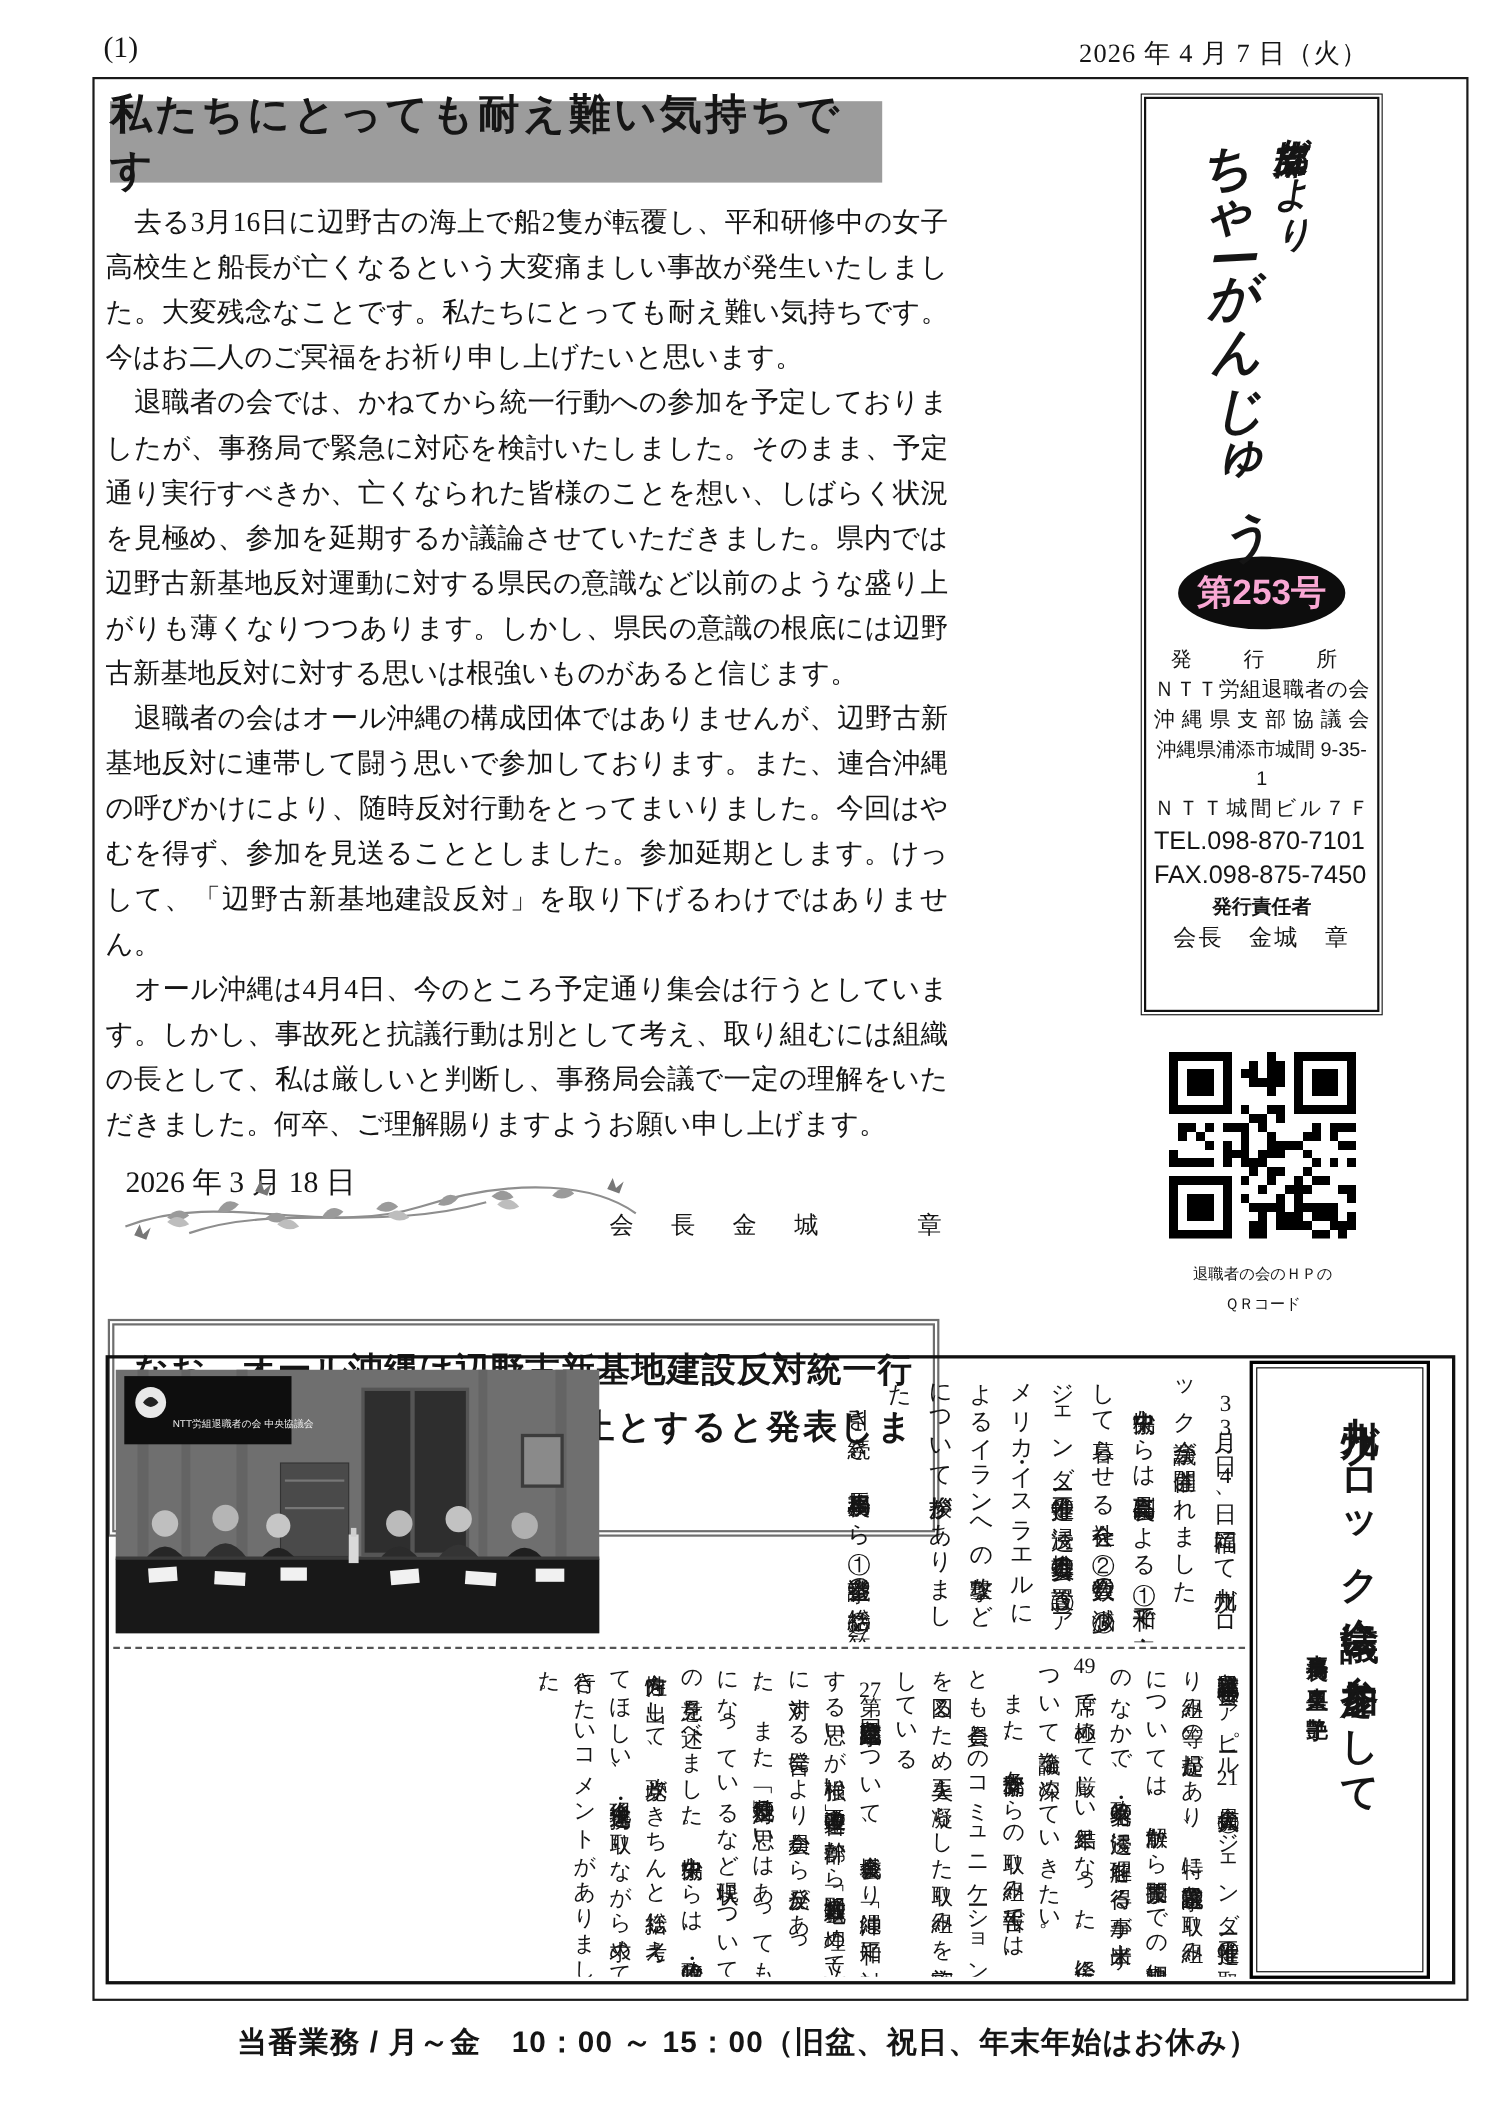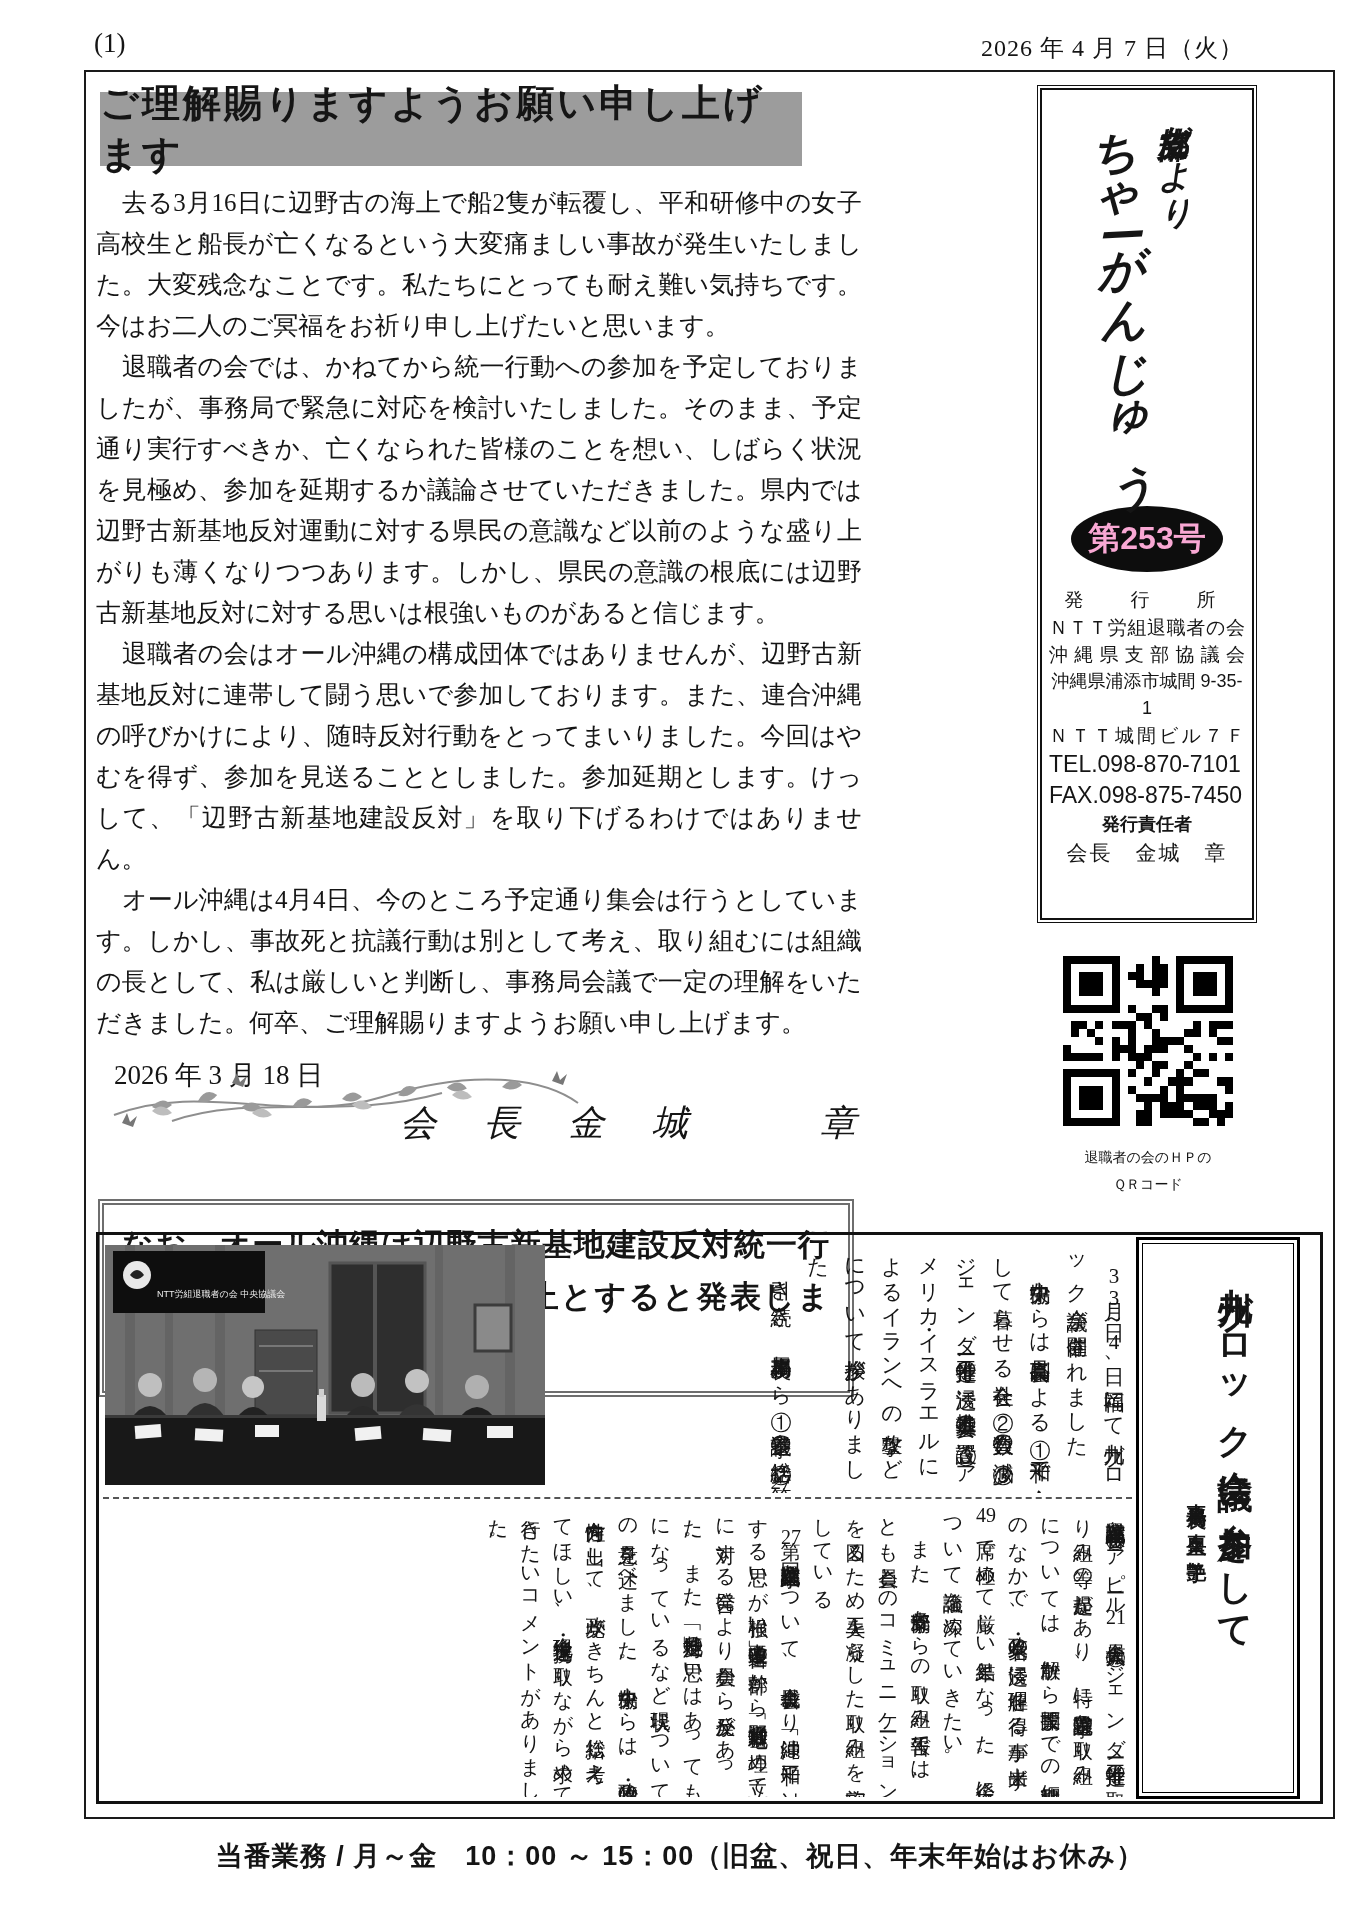--- a/index.html
+++ b/index.html
@@ -14,21 +14,21 @@
   
   .leftcol{position:absolute;left:0;top:0;width:782px;}
   .headline{margin:20px 0 0 14px;width:702px;height:74px;background:#9c9c9c;
             display:flex;align-items:center;justify-content:center;}
   .headline span{font-size:38px;font-weight:bold;letter-spacing:3px;}
   .article{margin:16px 6px 0 10px;font-size:25px;line-height:41px;text-align:justify;}
   .article p{margin:0;text-indent:26px;}
   .signrow{position:relative;height:112px;margin-top:4px;}
   .vine{position:absolute;left:26px;top:16px;}
   .dline{padding-right:44px;font-size:27px;padding-top:10px;margin-left:28px;}
-  .sline{text-align:right;padding-right:6px;font-size:36px;letter-spacing:6px;margin-top:6px;font-style:italic;}
+  .sline{text-align:right;padding-right:6px;font-size:22px;letter-spacing:6px;margin-top:6px;}
   .announce{margin:40px 14px 0 12px;border:6px double #6e6e6e;padding:14px 18px 16px 18px;}
   .announce div{font-size:31px;font-weight:bold;line-height:52px;text-align:justify;letter-spacing:1px;}
   
   .masthead{position:absolute;left:954px;top:16px;width:210px;height:828px;
             border:2px solid #111;outline:1px solid #111;outline-offset:2px;background:#fff;
             display:flex;flex-direction:column;align-items:center;}
   .callig{writing-mode:vertical-rl;text-orientation:mixed;height:398px;margin-top:10px;
           transform:rotate(-3deg);}
   .callig .c-small{font-size:32px;font-weight:bold;font-style:italic;margin-top:4px;padding-left:6px;}
   .callig .c-large{font-size:46px;font-weight:bold;font-style:italic;letter-spacing:2px;}
@@ -74,21 +74,21 @@
 <div id="page">
 
   <div class="pageno serif">(1)</div>
   <div class="hdate serif">2026 年 4 月 7 日（火）</div>
 
   <div class="outer">
 
     <div class="leftcol">
 
       <div class="headline">
-        <span>ご理解賜りますようお願い申し上げます</span>
+        <span>私たちにとっても耐え難い気持ちです</span>
       </div>
 
       <div class="article">
         <p>去る3月16日に辺野古の海上で船2隻が転覆し、平和研修中の女子高校生と船長が亡くなるという大変痛ましい事故が発生いたしました。大変残念なことです。私たちにとっても耐え難い気持ちです。今はお二人のご冥福をお祈り申し上げたいと思います。</p>
         <p>退職者の会では、かねてから統一行動への参加を予定しておりましたが、事務局で緊急に対応を検討いたしました。そのまま、予定通り実行すべきか、亡くなられた皆様のことを想い、しばらく状況を見極め、参加を延期するか議論させていただきました。県内では辺野古新基地反対運動に対する県民の意識など以前のような盛り上がりも薄くなりつつあります。しかし、県民の意識の根底には辺野古新基地反対に対する思いは根強いものがあると信じます。</p>
         <p>退職者の会はオール沖縄の構成団体ではありませんが、辺野古新基地反対に連帯して闘う思いで参加しております。また、連合沖縄の呼びかけにより、随時反対行動をとってまいりました。今回はやむを得ず、参加を見送ることとしました。参加延期とします。けっして、「辺野古新基地建設反対」を取り下げるわけではありません。</p>
         <p>オール沖縄は4月4日、今のところ予定通り集会は行うとしています。しかし、事故死と抗議行動は別として考え、取り組むには組織の長として、私は厳しいと判断し、事務局会議で一定の理解をいただきました。何卒、ご理解賜りますようお願い申し上げます。</p>
       </div>
 
       <div class="signrow">

